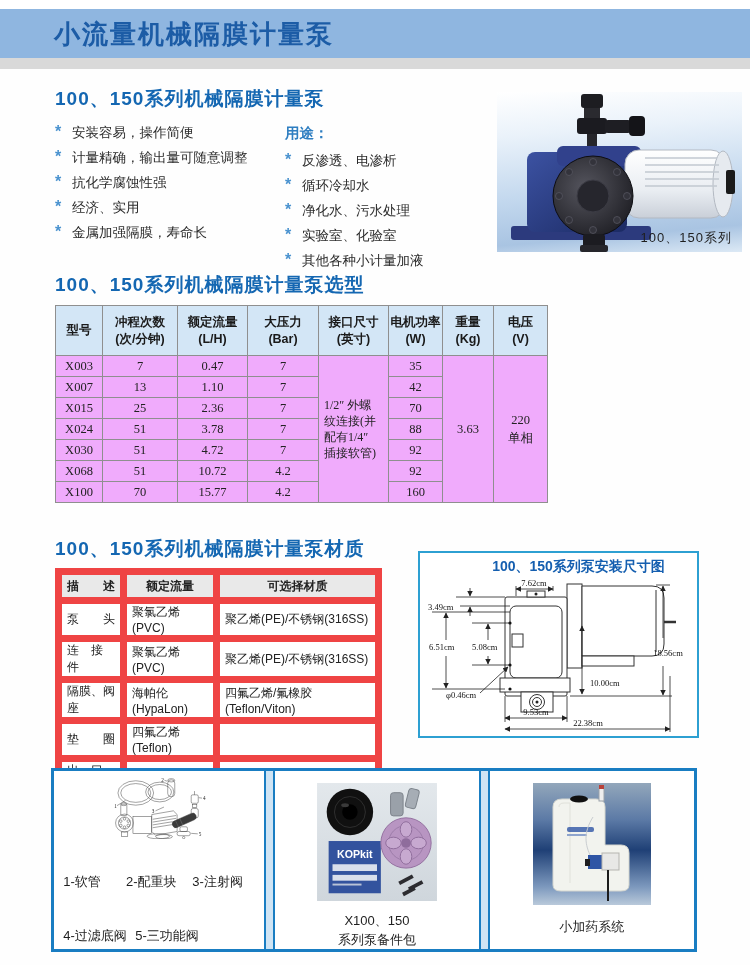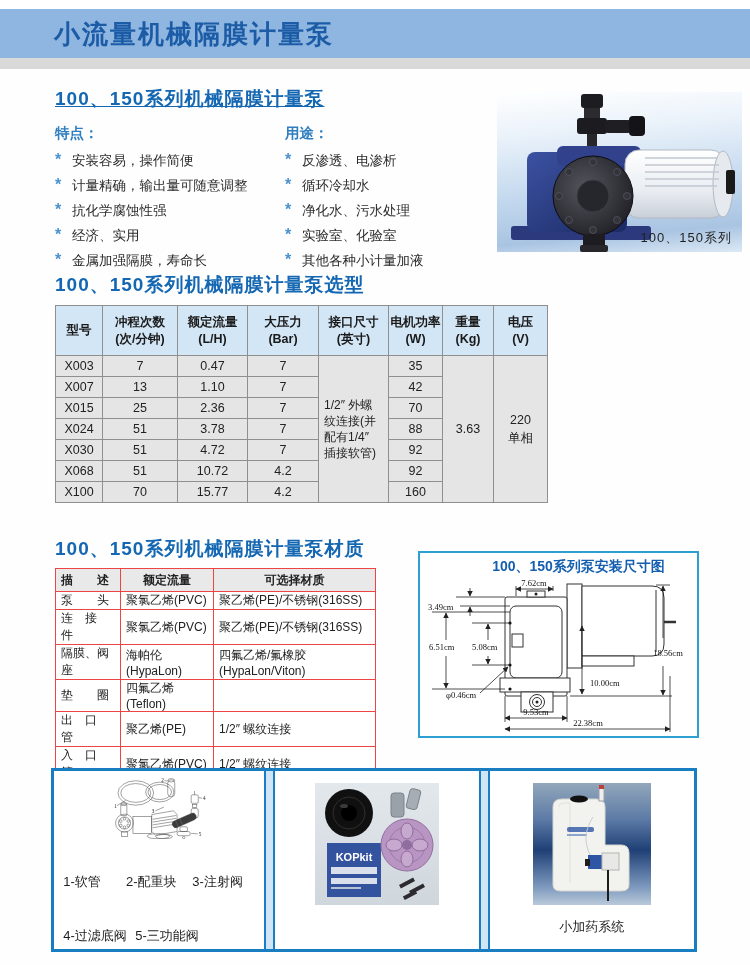--- a/index.html
+++ b/index.html
@@ -25,27 +25,27 @@
   
   .photo{position:absolute;left:497px;top:92px;width:245px;height:160px;
     background:linear-gradient(175deg,#ffffff 0%,#eaf2fa 25%,#c3d8ee 60%,#a9c4e2 85%,#dce9f5 100%);}
   .photo-caption{position:absolute;right:10px;bottom:5px;font-size:13px;color:#1f1f1f;letter-spacing:1px;margin-top:28px;}
 
   
   table{border-collapse:collapse;}
   .sel-table{position:absolute;left:55px;top:305px;width:492px;table-layout:fixed;}
   .sel-table th,.sel-table td{border:1px solid #8f8f8f;font-size:12.5px;color:#222;text-align:center;padding:0;}
   .sel-table thead th{background:#d3e6f6;height:49px;font-weight:bold;color:#1a1a1a;line-height:17px;}
-  .sel-table tbody td{height:20px;background:#e5e5e5;}
+  .sel-table tbody td{height:20px;background:#f0abfc;font-family:Liberation Serif, serif;}
   .sel-table td.iface{font-size:12px;text-align:left;padding:10px 5px;line-height:16px;color:#222;}
   .sel-table td.vmerge{line-height:18px;}
 
   
   .mat-table{position:absolute;left:55px;top:568px;width:320px;table-layout:fixed;}
-  .mat-table th,.mat-table td{border:1px solid #ef4444;font-size:12px;color:#222;text-align:left;padding:0 5px;}
+  .mat-table th,.mat-table td{border:7px solid #ef4444;font-size:12px;color:#222;text-align:left;padding:0 5px;}
   .mat-table thead th{background:#e9e9e9;height:22px;font-weight:bold;}
   .mat-table thead th.c2,.mat-table thead th.c3{text-align:center;}
   .mat-table tbody td{height:17px;background:#fff;}
   .mat-table td.spare-val{text-align:center;}
 
   
   .diagram-box{position:absolute;left:418px;top:551px;width:281px;height:187px;border:2px solid #2da0d2;
     background:#ffffff;box-sizing:border-box;}
   .diagram-title{margin-top:5px;text-align:center;font-size:14px;font-weight:bold;color:#155fb0;margin-left:40px;}
   .diagram-box svg{display:block;margin:0 auto;}
@@ -73,24 +73,23 @@
 </head>
 <body>
 
 <div class="page">
 
   <div class="band-top"></div>
   <div class="header-band"></div>
   <div class="header-title">小流量机械隔膜计量泵</div>
   <div class="gray-strip"></div>
 
-  <div class="section-title" style="top:86px;text-decoration:underline;">100、150系列机械隔膜计量泵</div>
+  <div class="section-title" style="top:86px;">100、150系列机械隔膜计量泵</div>
 
   <div class="list-block" style="left:55px;">
-    <div class="list-heading">特点：</div>
     <ul class="plist">
       <li><span class="bullet">*</span><span>安装容易，操作简便</span></li>
       <li><span class="bullet">*</span><span>计量精确，输出量可随意调整</span></li>
       <li><span class="bullet">*</span><span>抗化学腐蚀性强</span></li>
       <li><span class="bullet">*</span><span>经济、实用</span></li>
       <li><span class="bullet">*</span><span>金属加强隔膜，寿命长</span></li>
     </ul>
   </div>
 
   <div class="list-block" style="left:285px;">
@@ -296,21 +295,21 @@
           <td>聚乙烯(PE)/不锈钢(316SS)</td>
         </tr>
       <tr>
           <td>连　接　件</td>
           <td>聚氯乙烯(PVC)</td>
           <td>聚乙烯(PE)/不锈钢(316SS)</td>
         </tr>
       <tr>
           <td>隔膜、阀座</td>
           <td>海帕伦(HypaLon)</td>
-          <td>四氟乙烯/氟橡胶(HypaLon/Viton)</td>
+          <td>四氟乙烯/氟橡胶(Teflon/Viton)</td>
         </tr>
       <tr>
           <td>垫　　圈</td>
           <td>四氟乙烯(Teflon)</td>
           <td></td>
         </tr>
       <tr>
           <td>出　口　管</td>
           <td>聚乙烯(PE)</td>
           <td>1/2″ 螺纹连接</td>
@@ -519,20 +518,24 @@
         <g>
           <rect x="76" y="10" width="13" height="24" rx="3" fill="#9aa1a9" stroke="#7c838b"></rect>
           <rect x="93" y="6" width="11" height="20" rx="3" fill="#a6adb5" stroke="#7c838b" transform="rotate(14 98 16)"></rect>
         </g>
         <g fill="#2c2c30">
           <rect x="84" y="98" width="16" height="4" transform="rotate(-28 92 100)"></rect>
           <rect x="94" y="104" width="16" height="4" transform="rotate(-28 102 106)"></rect>
           <rect x="88" y="110" width="14" height="4" transform="rotate(-28 95 112)"></rect>
         </g>
       </svg>
+      <div class="panel-caption" style="margin-top:10px;">
+        <div>X100、150</div>
+        <div>系列泵备件包</div>
+      </div>
     </div>
 
     <div class="vdiv"></div>
 
     <div class="panel panel3">
       <svg class="mini-photo" width="118" height="122" viewBox="0 0 118 122">
         <defs>
           <linearGradient id="gtank" x1="0" y1="0" x2="0" y2="1">
             <stop offset="0" stop-color="#93a7bb"></stop>
               <stop offset="0.3" stop-color="#5c7aa6"></stop>

